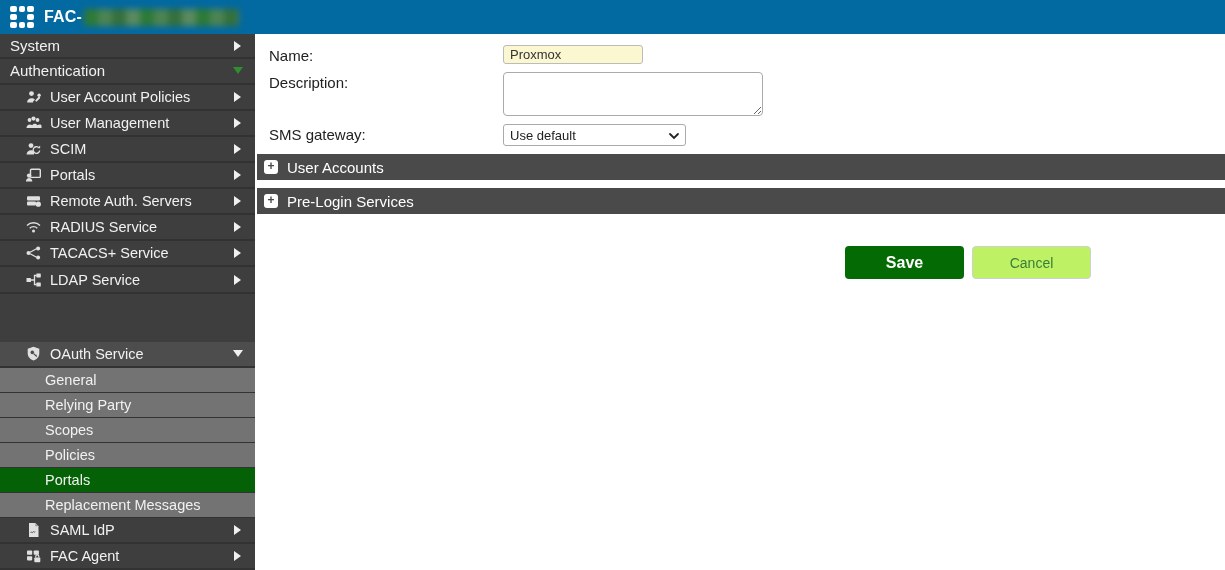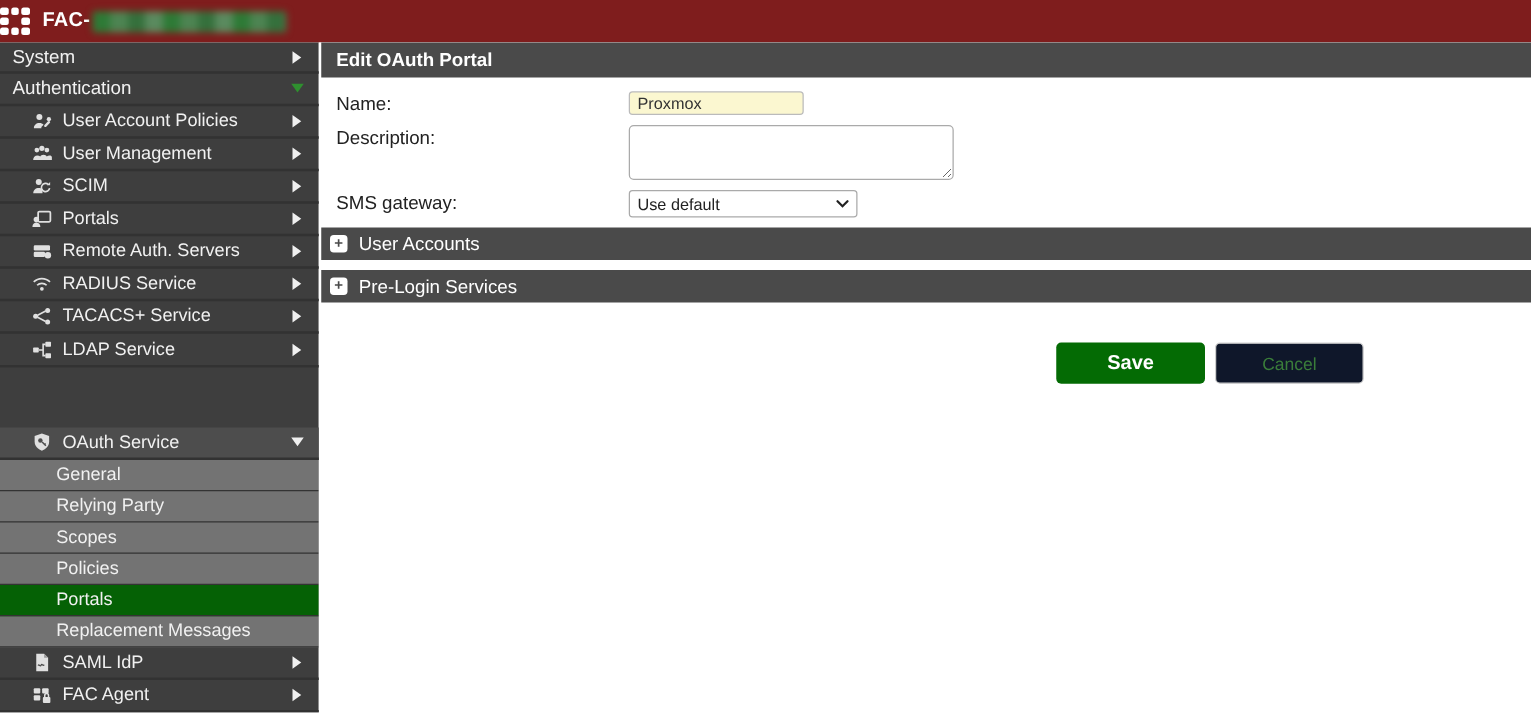--- a/index.html
+++ b/index.html
@@ -1,20 +1,20 @@
 <!DOCTYPE html>
 <html><head>
 <meta charset="utf-8">
 <style>
   * { margin:0; padding:0; box-sizing:border-box; }
   html,body { width:1225px; height:570px; overflow:hidden; background:#fff;
               font-family:"Liberation Sans", sans-serif; }
 
   
-  .topbar { height:34px; background:#7f1d1d; display:flex; align-items:center; }
+  .topbar { height:34px; background:#0369a1; display:flex; align-items:center; padding-left:10px; }
   .logo { width:24px; height:22px; display:grid; grid-template-columns:repeat(3,1fr);
           grid-template-rows:repeat(3,1fr); gap:2px; margin-right:10px; }
   .logo i { background:#fff; border-radius:2px; display:block; }
   .logo i.empty { background:transparent; }
   .brand { color:#fff; font-weight:bold; font-size:16px; letter-spacing:.2px; }
   .redacted-host { display:inline-block; width:155px; height:17px; margin-left:2px; border-radius:2px;
       background:repeating-linear-gradient(90deg,#2e7a36 0 14px,#4d8452 14px 28px,#35703c 28px 42px,#5a8a5e 42px 56px);
       filter:blur(3px); vertical-align:middle; }
 
   
@@ -58,21 +58,21 @@
   .selwrap .chev { position:absolute; right:6px; top:4px; pointer-events:none; }
 
   .sectionbar { height:26px; background:#4a4a4a; color:#fff; font-size:15px; display:flex;
                 align-items:center; padding-left:7px; margin-bottom:8px; cursor:pointer; }
   .plusbox { width:14px; height:14px; background:#fff; border-radius:3px; color:#4a4a4a; font-weight:bold;
              font-size:12px; line-height:13px; text-align:center; margin-right:9px; flex:none; cursor:pointer; }
 
   .btnrow { margin-top:32px; padding-left:588px; display:flex; gap:8px; }
   .btn-save { width:119px; height:33px; background:#046b04; color:#fff; font-weight:bold; font-size:16px;
               border:none; border-radius:4px; cursor:pointer; font-family:"Liberation Sans",sans-serif; }
-  .btn-cancel { width:119px; height:33px; background:#0f172a; color:#3a7d3a; font-size:14px;
+  .btn-cancel { width:119px; height:33px; background:#bef264; color:#3a7d3a; font-size:14px;
                 border:1px solid #cfcfcf; border-radius:4px; cursor:pointer; font-family:"Liberation Sans",sans-serif; }
 
   svg.sic { display:block; }
 </style>
 </head>
 <body>
 
 <div class="topbar">
   <span class="logo">
     <i></i>
@@ -259,23 +259,20 @@
           </svg>
       </span>
       <span class="lbl">FAC Agent</span>
       <span class="tri-right"></span>
     </div>
 
     <div class="filler"></div>
   </div>
 
   <div class="content">
-    <div class="titlebar">
-      <span>Edit OAuth Portal</span>
-    </div>
 
     <div class="formarea">
       <div class="frow">
         <span class="flabel">Name:</span>
         <input class="input-name" type="text" value="Proxmox" style="">
       </div>
       <div class="frow">
         <span class="flabel">Description:</span>
         <textarea class="input-desc" style=""></textarea>
       </div>

